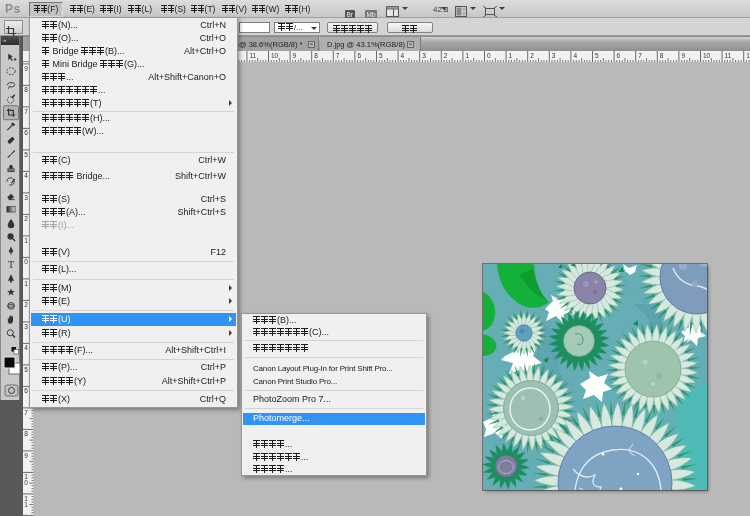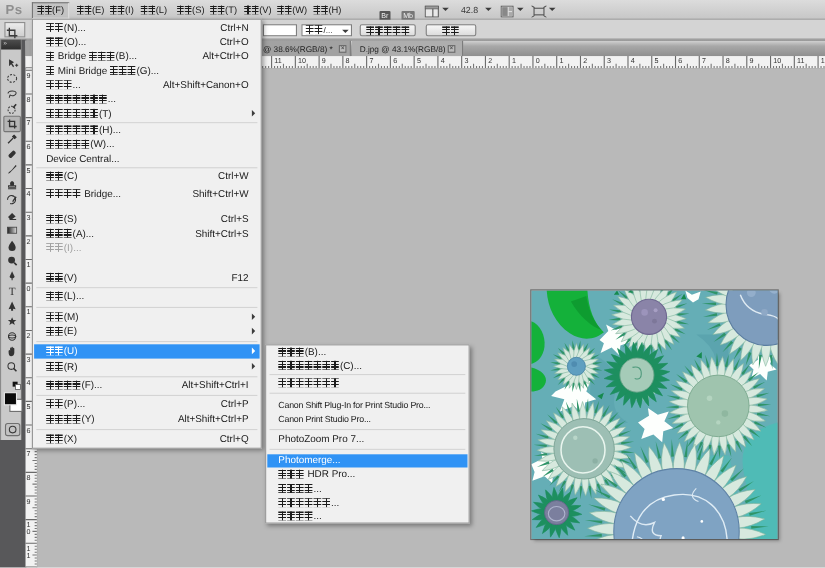--- a/index.html
+++ b/index.html
@@ -7,21 +7,21 @@
  background:repeating-linear-gradient(to bottom,#1c1c1c 0 1px,transparent 1px 2.55px),linear-gradient(to right,transparent 0 3px,#1c1c1c 3px 4px,transparent 4px)}
 i.cg{background:repeating-linear-gradient(to bottom,#a2a2a2 0 1px,transparent 1px 2.55px),linear-gradient(to right,transparent 0 3px,#a2a2a2 3px 4px,transparent 4px)}
 i.cw{background:repeating-linear-gradient(to bottom,#fff 0 1px,transparent 1px 2.55px),linear-gradient(to right,transparent 0 3px,#fff 3px 4px,transparent 4px)}
 .mb{position:absolute;left:0;top:0;width:750px;height:18px;background:linear-gradient(#dcdcdc,#c7c7c7);border-bottom:1px solid #9f9f9f}
 .pslogo{position:absolute;left:5px;top:2px;font-size:12px;font-weight:bold;color:#8e8e8e;letter-spacing:0.5px}
 .mbi{position:absolute;top:1.5px;height:15px;line-height:15px;font-size:8.5px;color:#1a1a1a;padding:0 4px}
 .mbi i.c{width:6px;margin-right:0.8px}
 .mbi.pressed{background:#c3c3c3;border:1px solid;border-color:#767676 #e2e2e2 #e2e2e2 #767676;line-height:13px;text-align:center;padding:0 1px}
 .ticon{position:absolute;top:3px}
 .tic{display:inline-block;background:#555;color:#eee;font-size:6.5px;padding:1.5px 1.5px;border-radius:1px}
-.ztxt{position:absolute;left:419px;top:5px;font-size:8px;color:#3a3a3a}
+.ztxt{position:absolute;left:433px;top:5px;font-size:8px;color:#3a3a3a}
 .dar{position:absolute;top:7px;width:0;height:0;border-left:3.2px solid transparent;border-right:3.2px solid transparent;border-top:3.6px solid #3c3c3c}
 .ob{position:absolute;left:0;top:18px;width:750px;height:18px;background:#d4d4d4;border-bottom:1px solid #989898}
 .toolpreset{position:absolute;left:4px;top:1.5px;width:19px;height:14px;border:1px solid #8f8f8f;background:linear-gradient(#ececec,#cfcfcf);padding:1px 0 0 1px}
 .obox{position:absolute;top:3.5px;height:11px;background:#fff;border:1px solid #7e7e7e;font-size:7.5px;line-height:8px;color:#222}
 .obtn{position:absolute;top:3.5px;height:11px;border:1px solid #828282;border-radius:2px;background:linear-gradient(#f7f7f7,#dcdcdc);text-align:center;line-height:7px}
 .appdark{position:absolute;left:0;top:36px;width:24px;height:480px;background:#58585a}
 .tpanel{position:absolute;left:0;top:36px;width:20px;height:364px;background:#c9c9c9;border-left:1px solid #8a8a8a;border-right:1px solid #757575}
 .thead{position:absolute;left:0;top:0;width:18px;height:9px;background:linear-gradient(#4e4e4e,#2e2e2e);color:#ccc;font-size:6px;line-height:8px;padding-left:2px}
 .tbody{position:absolute;left:0;top:9px}
 .tabbar{position:absolute;left:23px;top:36px;width:727px;height:15px;background:linear-gradient(#d2d2d2 0%,#a8a8a8 35%,#8f8f8f 100%);border-top:1px solid #8c8c8c}
@@ -1126,21 +1126,20 @@
       <div class="hl" style="top:295px;height:13px"></div>
       <div class="mi" style="top:0.5px"><i class="c"></i><i class="c"></i>(N)...<span class="sk">Ctrl+N</span></div>
       <div class="mi" style="top:13.5px"><i class="c"></i><i class="c"></i>(O)...<span class="sk">Ctrl+O</span></div>
       <div class="mi" style="top:26.5px"><i class="c"></i> Bridge <i class="c"></i><i class="c"></i><i class="c"></i>(B)...<span class="sk">Alt+Ctrl+O</span></div>
       <div class="mi" style="top:39.5px"><i class="c"></i> Mini Bridge <i class="c"></i><i class="c"></i><i class="c"></i>(G)...</div>
       <div class="mi" style="top:52.5px"><i class="c"></i><i class="c"></i><i class="c"></i>...<span class="sk">Alt+Shift+Canon+O</span></div>
       <div class="mi" style="top:65.5px"><i class="c"></i><i class="c"></i><i class="c"></i><i class="c"></i><i class="c"></i><i class="c"></i><i class="c"></i>...</div>
       <div class="mi" style="top:78.5px"><i class="c"></i><i class="c"></i><i class="c"></i><i class="c"></i><i class="c"></i><i class="c"></i>(T)<span class="mar" style="border-left-color:#3c3c3c"></span></div>
       <div class="mi" style="top:94.0px"><i class="c"></i><i class="c"></i><i class="c"></i><i class="c"></i><i class="c"></i><i class="c"></i>(H)...</div>
       <div class="mi" style="top:107.0px"><i class="c"></i><i class="c"></i><i class="c"></i><i class="c"></i><i class="c"></i>(W)...</div>
-      <div class="mi" style="top:120.0px">Device Central...</div>
       <div class="mi" style="top:135.5px"><i class="c"></i><i class="c"></i>(C)<span class="sk">Ctrl+W</span></div>
       <div class="mi" style="top:152px"><i class="c"></i><i class="c"></i><i class="c"></i><i class="c"></i> Bridge...<span class="sk">Shift+Ctrl+W</span></div>
       <div class="mi" style="top:174.5px"><i class="c"></i><i class="c"></i>(S)<span class="sk">Ctrl+S</span></div>
       <div class="mi" style="top:188.0px"><i class="c"></i><i class="c"></i><i class="c"></i>(A)...<span class="sk">Shift+Ctrl+S</span></div>
       <div class="mi dis" style="top:201.0px"><i class="cg"></i><i class="cg"></i>(I)...</div>
       <div class="mi" style="top:227.5px"><i class="c"></i><i class="c"></i>(V)<span class="sk">F12</span></div>
       <div class="mi" style="top:245.0px"><i class="c"></i><i class="c"></i>(L)...</div>
       <div class="mi" style="top:263.5px"><i class="c"></i><i class="c"></i>(M)<span class="mar" style="border-left-color:#3c3c3c"></span></div>
       <div class="mi" style="top:277.0px"><i class="c"></i><i class="c"></i>(E)<span class="mar" style="border-left-color:#3c3c3c"></span></div>
       <div class="mi sel" style="top:295.0px"><i class="cw"></i><i class="cw"></i><span class="wt">(U)</span><span class="mar" style="border-left-color:#fff"></span></div>
@@ -1156,25 +1155,24 @@
       <div class="msep" style="top:292.0px"></div>
       <div class="msep" style="top:323.5px"></div>
       <div class="msep" style="top:340.5px"></div>
       <div class="msep" style="top:372.0px"></div>
     </div>
 <div class="menu" style="left:241px;top:313px;width:186px;height:163px">
       <div class="hl" style="top:99px;height:11.5px"></div>
       <div class="mi smi" style="top:0.0px"><i class="c"></i><i class="c"></i><i class="c"></i>(B)...</div>
       <div class="mi smi" style="top:12.0px"><i class="c"></i><i class="c"></i><i class="c"></i><i class="c"></i><i class="c"></i><i class="c"></i><i class="c"></i>(C)...</div>
       <div class="mi smi" style="top:27.5px"><i class="c"></i><i class="c"></i><i class="c"></i><i class="c"></i><i class="c"></i><i class="c"></i><i class="c"></i></div>
-      <div class="mi smi" style="top:48.0px;font-size:8px;letter-spacing:-0.18px">Canon Shift Plug-In for Print Studio Pro...</div>
+      <div class="mi smi" style="top:48.0px;font-size:8px;letter-spacing:-0.18px">Canon Layout Plug-In for Print Shift Pro...</div>
       <div class="mi smi" style="top:61.0px;font-size:8px;letter-spacing:-0.18px">Canon Print Studio Pro...</div>
       <div class="mi smi" style="top:78.5px">PhotoZoom Pro 7...</div>
       <div class="mi smi sel" style="top:98.0px"><span class="wt">Photomerge...</span></div>
-      <div class="mi smi" style="top:110.5px"><i class="c"></i><i class="c"></i><i class="c"></i> HDR Pro...</div>
       <div class="mi smi" style="top:123.5px"><i class="c"></i><i class="c"></i><i class="c"></i><i class="c"></i>...</div>
       <div class="mi smi" style="top:136.5px"><i class="c"></i><i class="c"></i><i class="c"></i><i class="c"></i><i class="c"></i><i class="c"></i>...</div>
       <div class="mi smi" style="top:149.0px"><i class="c"></i><i class="c"></i><i class="c"></i><i class="c"></i>...</div>
       <div class="msep s2" style="top:26.0px"></div>
       <div class="msep s2" style="top:43.0px"></div>
       <div class="msep s2" style="top:76.0px"></div>
       <div class="msep s2" style="top:94.0px"></div>
     </div>
 </div>
 </body></html>

